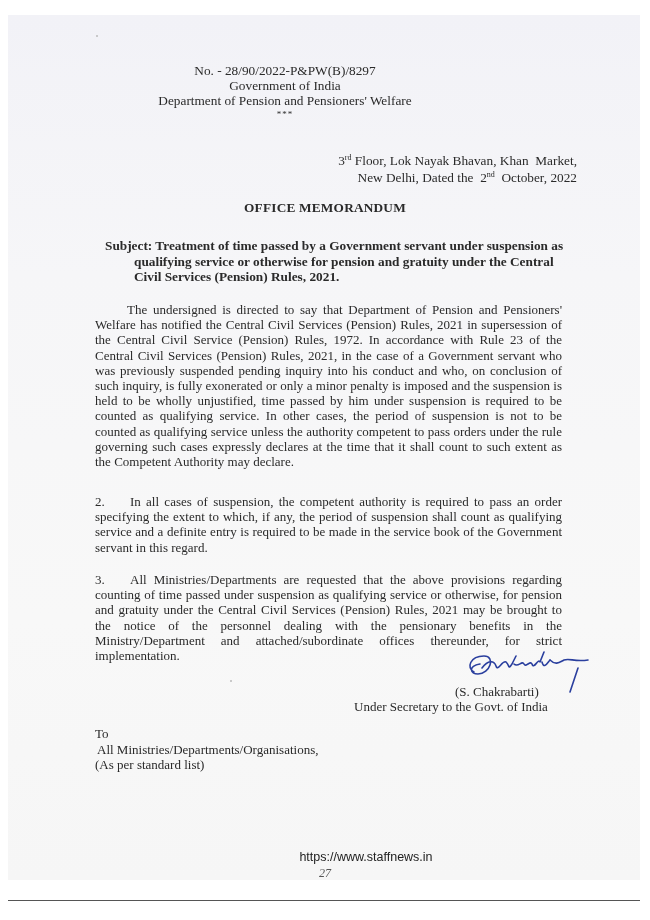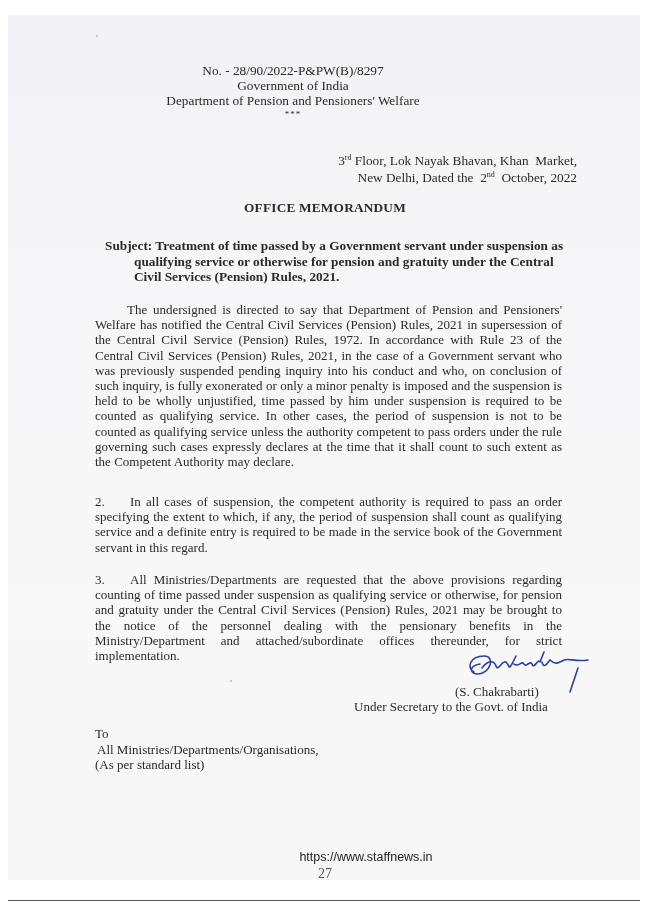--- a/index.html
+++ b/index.html
@@ -26,21 +26,21 @@
     .bottom-rule {
       position: absolute;
       left: 8px;
       top: 900px;
       width: 632px;
       height: 0;
       border-top: 1.2px solid #555;
     }
     .center-block {
       position: absolute;
-      left: 8px;
+      left: 0;
       width: 570px;
       text-align: center;
       font-size: 13.3px;
       line-height: 15.2px;
     }
     .center-block .line { display: block; }
     .stars { font-size: 9px; line-height: 10px; letter-spacing: 1px; }
     .address {
       position: absolute;
       right: 73px;
@@ -112,22 +112,23 @@
       line-height: 15.5px;
     }
     .to-block .line { display: block; }
     .to-block .indent { padding-left: 2px; }
     .page-num {
       position: absolute;
       left: 0;
       width: 650px;
       text-align: center;
       top: 866px;
-      font-size: 14px;
+      font-size: 12px;
       color: #555;
+      font-style: italic;
     }
     .source-url {
       position: absolute;
       left: 0;
       width: 650px;
       text-align: center;
       top: 850px;
       font-family: "Liberation Sans", "DejaVu Sans", sans-serif;
       font-size: 12.5px;
       color: #222;

